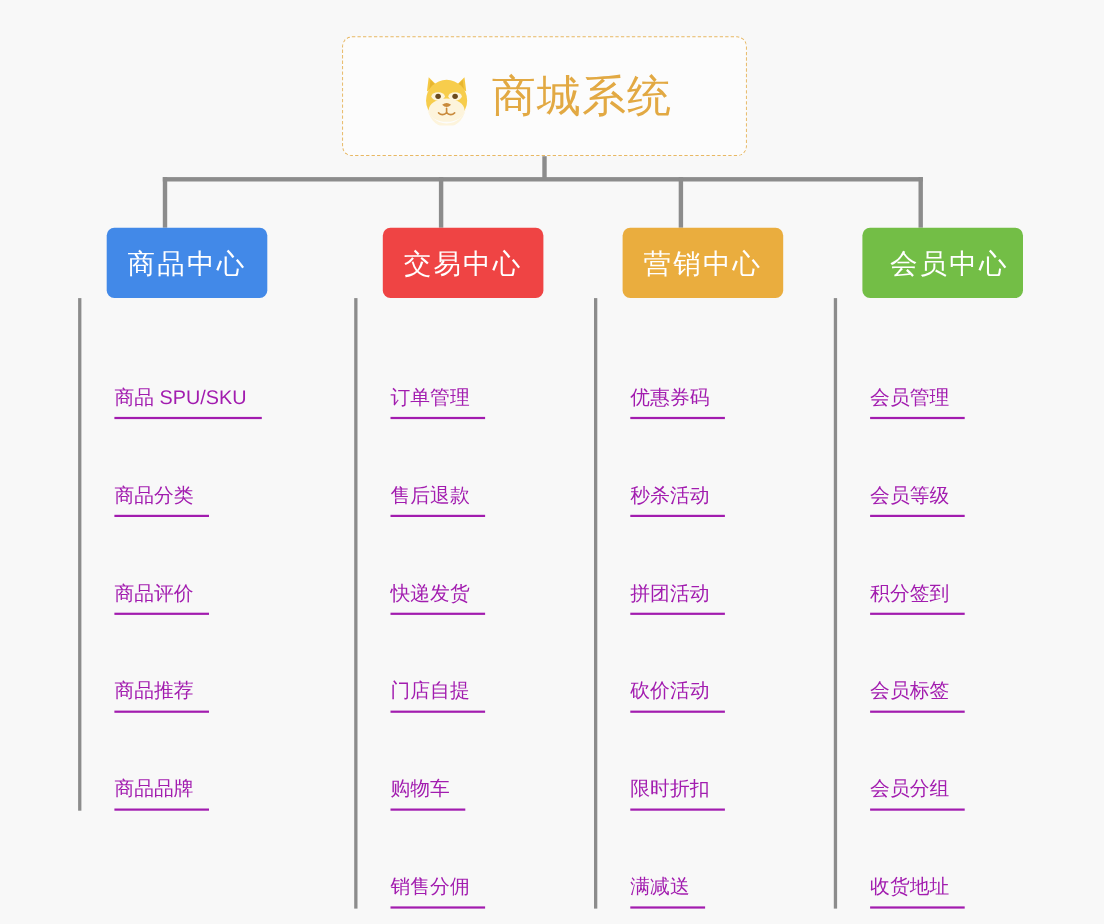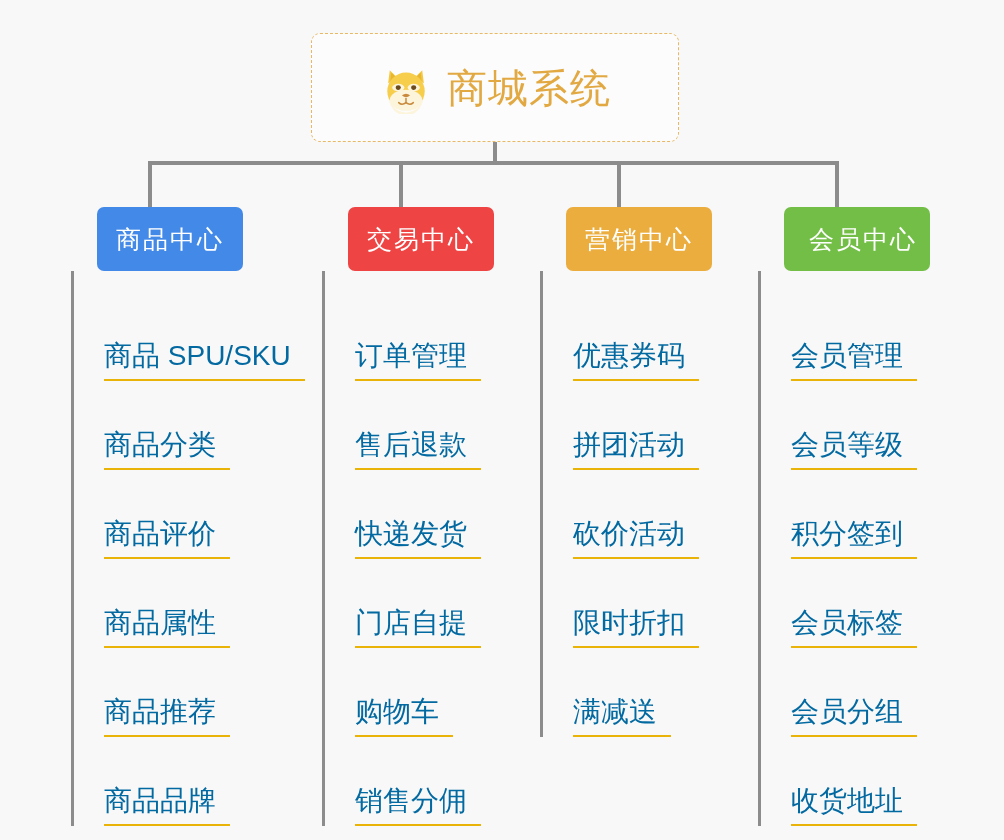--- a/index.html
+++ b/index.html
@@ -90,25 +90,25 @@
     border-left: 3px solid #8c8c8c;
     padding-top: 21px;
   }
   .leaf-item {
     height: 89px;
     display: flex;
     align-items: flex-end;
     padding-left: 30px;
   }
   .leaf-label {
-    font-size: 28px;
-    color: #0369a1;
+    font-size: 18px;
+    color: #a21caf;
     white-space: nowrap;
     padding: 0 14px 7px 0;
-    border-bottom: 2px solid #eab308;
+    border-bottom: 2px solid #a21caf;
     line-height: 1.15;
   }
 </style>
 </head>
 <body>
 
 <div id="chart-root">
 
   <div class="root-node">
     <svg class="root-emoji" viewBox="0 0 64 64">
@@ -148,23 +148,20 @@
       <div class="leaf-item">
         <span class="leaf-label">商品 SPU/SKU</span>
       </div>
       <div class="leaf-item">
         <span class="leaf-label">商品分类</span>
       </div>
       <div class="leaf-item">
         <span class="leaf-label">商品评价</span>
       </div>
       <div class="leaf-item">
-        <span class="leaf-label">商品属性</span>
-      </div>
-      <div class="leaf-item">
         <span class="leaf-label">商品推荐</span>
       </div>
       <div class="leaf-item">
         <span class="leaf-label">商品品牌</span>
       </div>
     </div>
   </div>
 
   <div class="column" id="col-1">
     <div class="cat-header" style="background:#ef4444;">
@@ -194,20 +191,23 @@
 
   <div class="column" id="col-2">
     <div class="cat-header" style="background:#eaad3e;">
       <span>营销中心</span>
     </div>
     <div class="leaf-list">
       <div class="leaf-item">
         <span class="leaf-label">优惠券码</span>
       </div>
       <div class="leaf-item">
+        <span class="leaf-label">秒杀活动</span>
+      </div>
+      <div class="leaf-item">
         <span class="leaf-label">拼团活动</span>
       </div>
       <div class="leaf-item">
         <span class="leaf-label">砍价活动</span>
       </div>
       <div class="leaf-item">
         <span class="leaf-label">限时折扣</span>
       </div>
       <div class="leaf-item">
         <span class="leaf-label">满减送</span>

